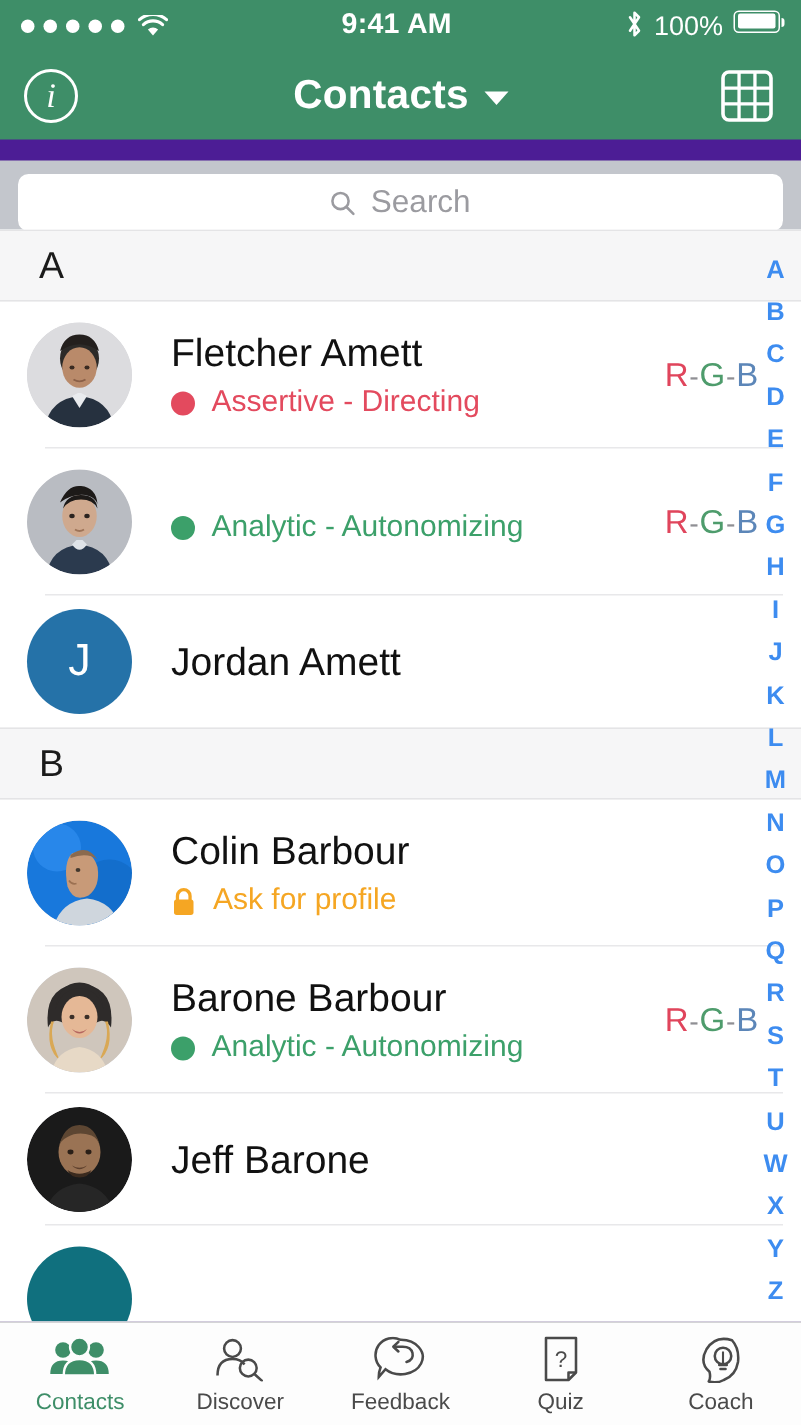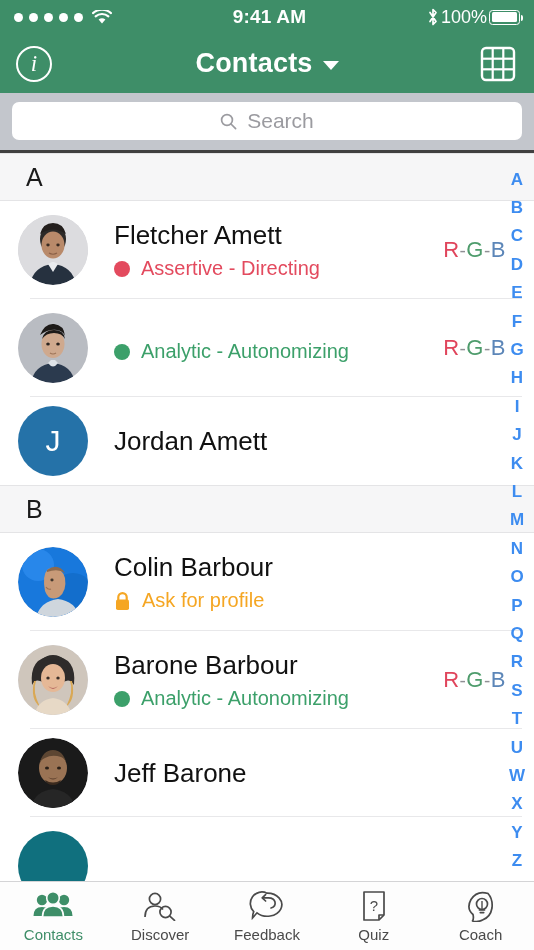--- a/index.html
+++ b/index.html
@@ -2,34 +2,34 @@
 <html><head>
 <meta charset="utf-8">
 <style>
   * { box-sizing: border-box; margin: 0; padding: 0; }
   html, body {
     width: 534px; height: 950px;
     font-family: "Liberation Sans", sans-serif;
     background: #ffffff;
     overflow: hidden;
   }
-  #app { position: relative; width: 534px; height: 950px; overflow: hidden; background:#404040; }
+  #app { position: relative; width: 534px; height: 950px; overflow: hidden; background:#4c1d95; }
 
   
   .statusbar {
     height: 34px; background: #3e8e68;
     display: flex; align-items: center; justify-content: space-between;
     padding: 0 14px; color: #fff;
   }
   .sb-left { display: flex; align-items: center; gap: 9px; }
   .dots { display: flex; gap: 6px; align-items: center; }
   .dots i { width: 9px; height: 9px; border-radius: 50%; background: #fff; display: block; }
   .wifi { width: 20px; height: 15px; position: relative; }
   .sb-center { font-size: 19px; font-weight: bold; letter-spacing: .2px; }
-  .sb-right { display: flex; align-items: center; gap: 2px; }
+  .sb-right { display: flex; align-items: flex-start; gap: 7px; }
   .bt { width: 12px; height: 18px; }
   .batt-pct { font-size: 18px; font-weight: normal; }
   .batt {
     width: 31px; height: 15px; border: 1.8px solid #fff; border-radius: 3.5px;
     position: relative; padding: 1.6px;
   }
   .batt::after {
     content: ""; position: absolute; right: -4.5px; top: 4px;
     width: 2.6px; height: 6px; background: #fff; border-radius: 0 2px 2px 0;
   }
@@ -60,21 +60,21 @@
   .caret {
     width: 0; height: 0; border-left: 8px solid transparent;
     border-right: 8px solid transparent; border-top: 9px solid #fff;
     pointer-events: auto; cursor: pointer; margin-top: 4px;
   }
   .grid-btn {
     width: 40px; height: 40px; cursor: pointer; position: relative; z-index: 2;
   }
 
   
-  .searchzone { background: #c3c6cc; padding: 9px 12px 10px; }
+  .searchzone { background: #c3c6cc; padding: 9px 12px 10px; margin-top: 14px; }
   .searchbar {
     height: 38px; background: #fff; border-radius: 7px;
     display: flex; align-items: center; justify-content: center; gap: 10px;
     cursor: text;
   }
   .search-ph { color: #9b9ba0; font-size: 21px; }
   .mag { width: 17px; height: 17px; }
 
   
   .list {

